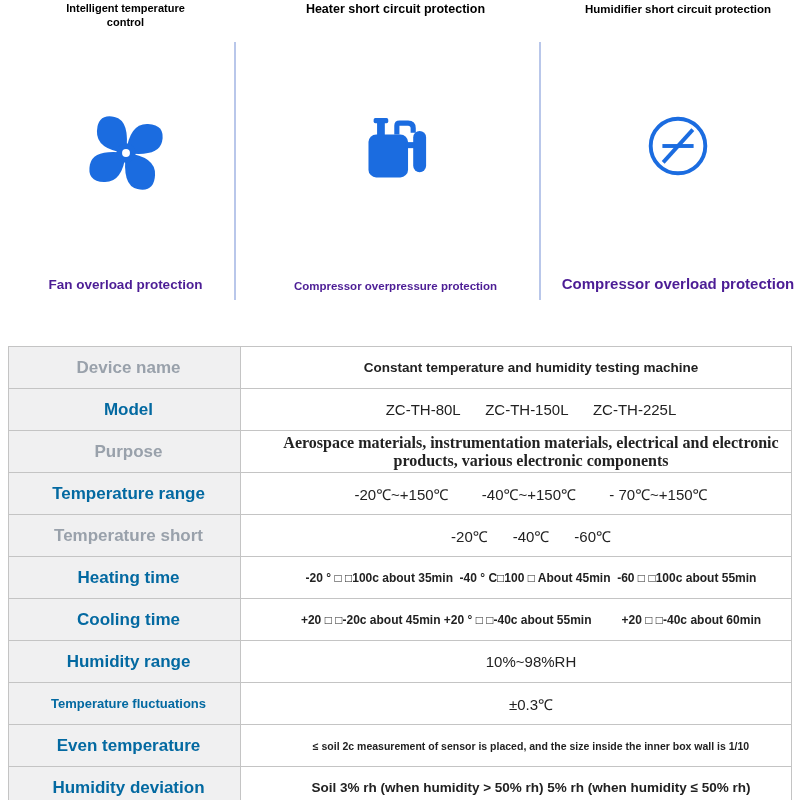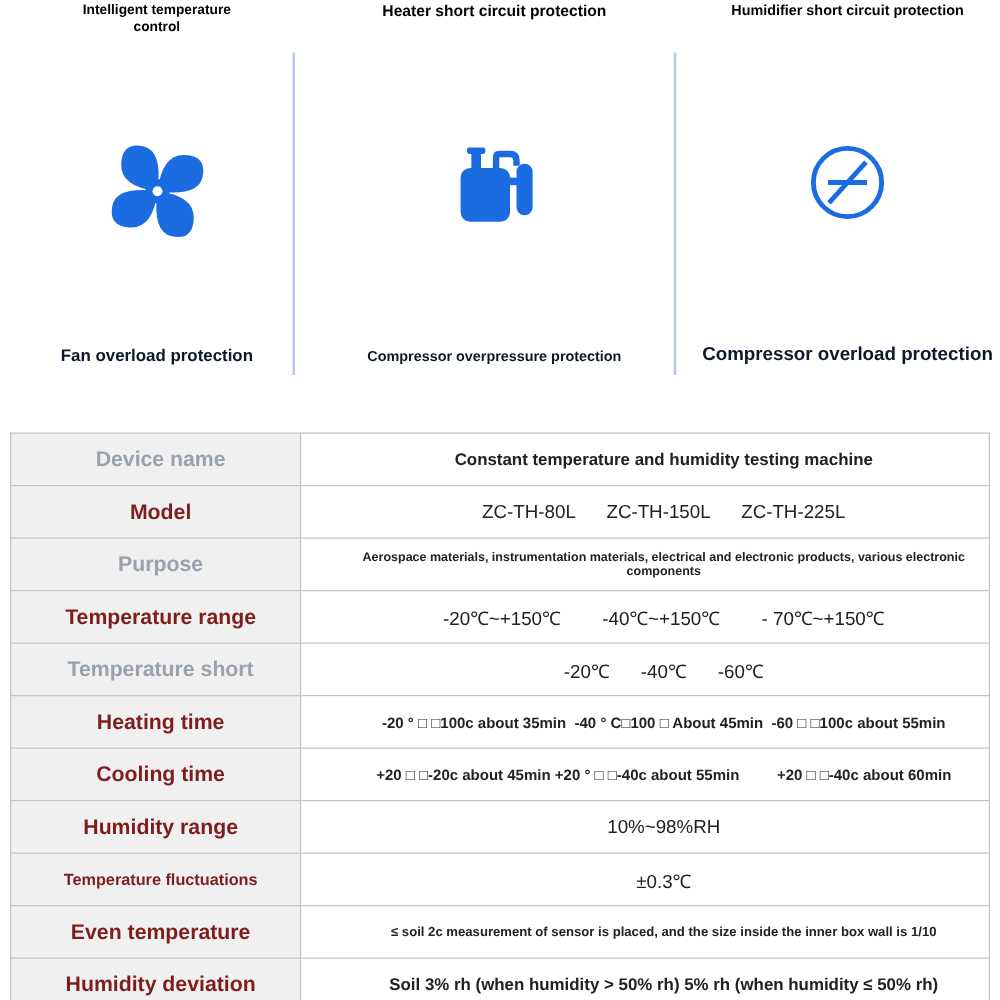--- a/index.html
+++ b/index.html
@@ -53,21 +53,21 @@
   .top-label.c3 { font-size: 11.5px; }
   .icon-area {
     flex: 1;
     display: flex;
     align-items: center;
     justify-content: center;
   }
   .bottom-label {
     margin-bottom: 16px;
     font-weight: bold;
-    color: #0f172a;
+    color: #4c1d95;
   }
   .bottom-label.c1 { font-size: 13.5px; }
   .bottom-label.c2 { font-size: 11.5px; }
   .bottom-label.c3 { font-size: 15px; }
 
   
   .spec-table-wrap { margin: 38px 8px 0 8px; }
   table.spec {
     border-collapse: collapse;
     width: 784px;
@@ -88,26 +88,26 @@
     padding-left: 12px;
   }
   table.spec td {
     background: #ffffff;
     text-align: center;
     white-space: pre-wrap;
     color: #222;
     padding-left: 34px;
   }
   .lg { color: #99a1ab; }       
-  .ln { color: #7f1d1d; }       
+  .ln { color: #0369a1; }       
   .lbl-sm { font-size: 13px !important; margin-left: 32px; }
 
   .vb { font-weight: bold; font-size: 13.5px; }   
   .vn { font-size: 15px; color: #333; }            
-  .vs { font-size: 10px; font-weight: bold; color: #3a3a3a; }  
+  .vs { font-size: 16px; font-weight: bold; color: #3a3a3a; font-family: Liberation Serif, serif; }  
   .vm { font-size: 12px; font-weight: bold; }      
   .vt { font-size: 10.5px; font-weight: bold; color: #3a3a3a; } 
 </style>
 </head>
 <body>
 
 <div class="page">
 
   <section class="features">
     <div class="divider divider-1"></div>

